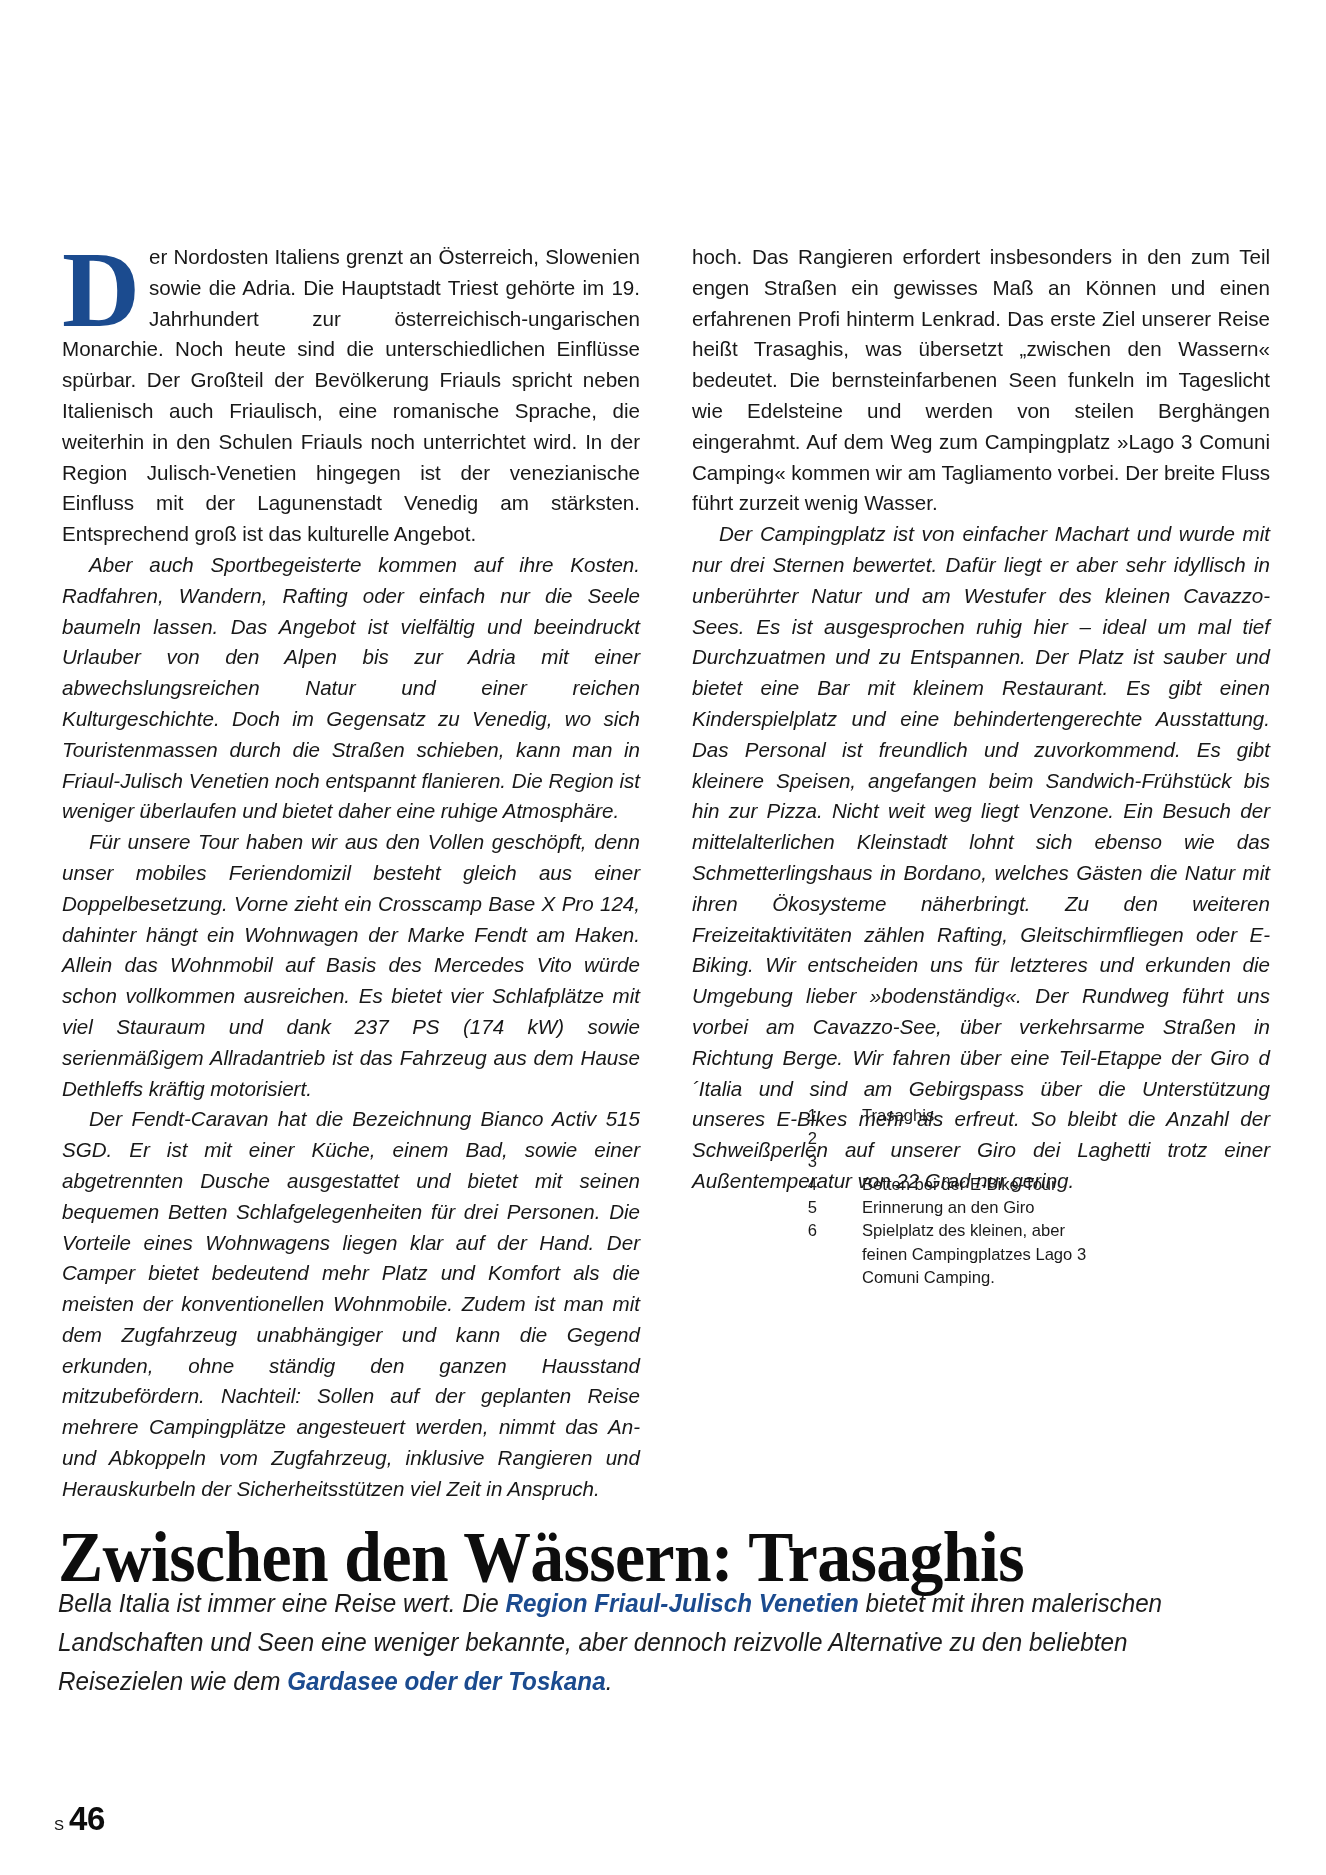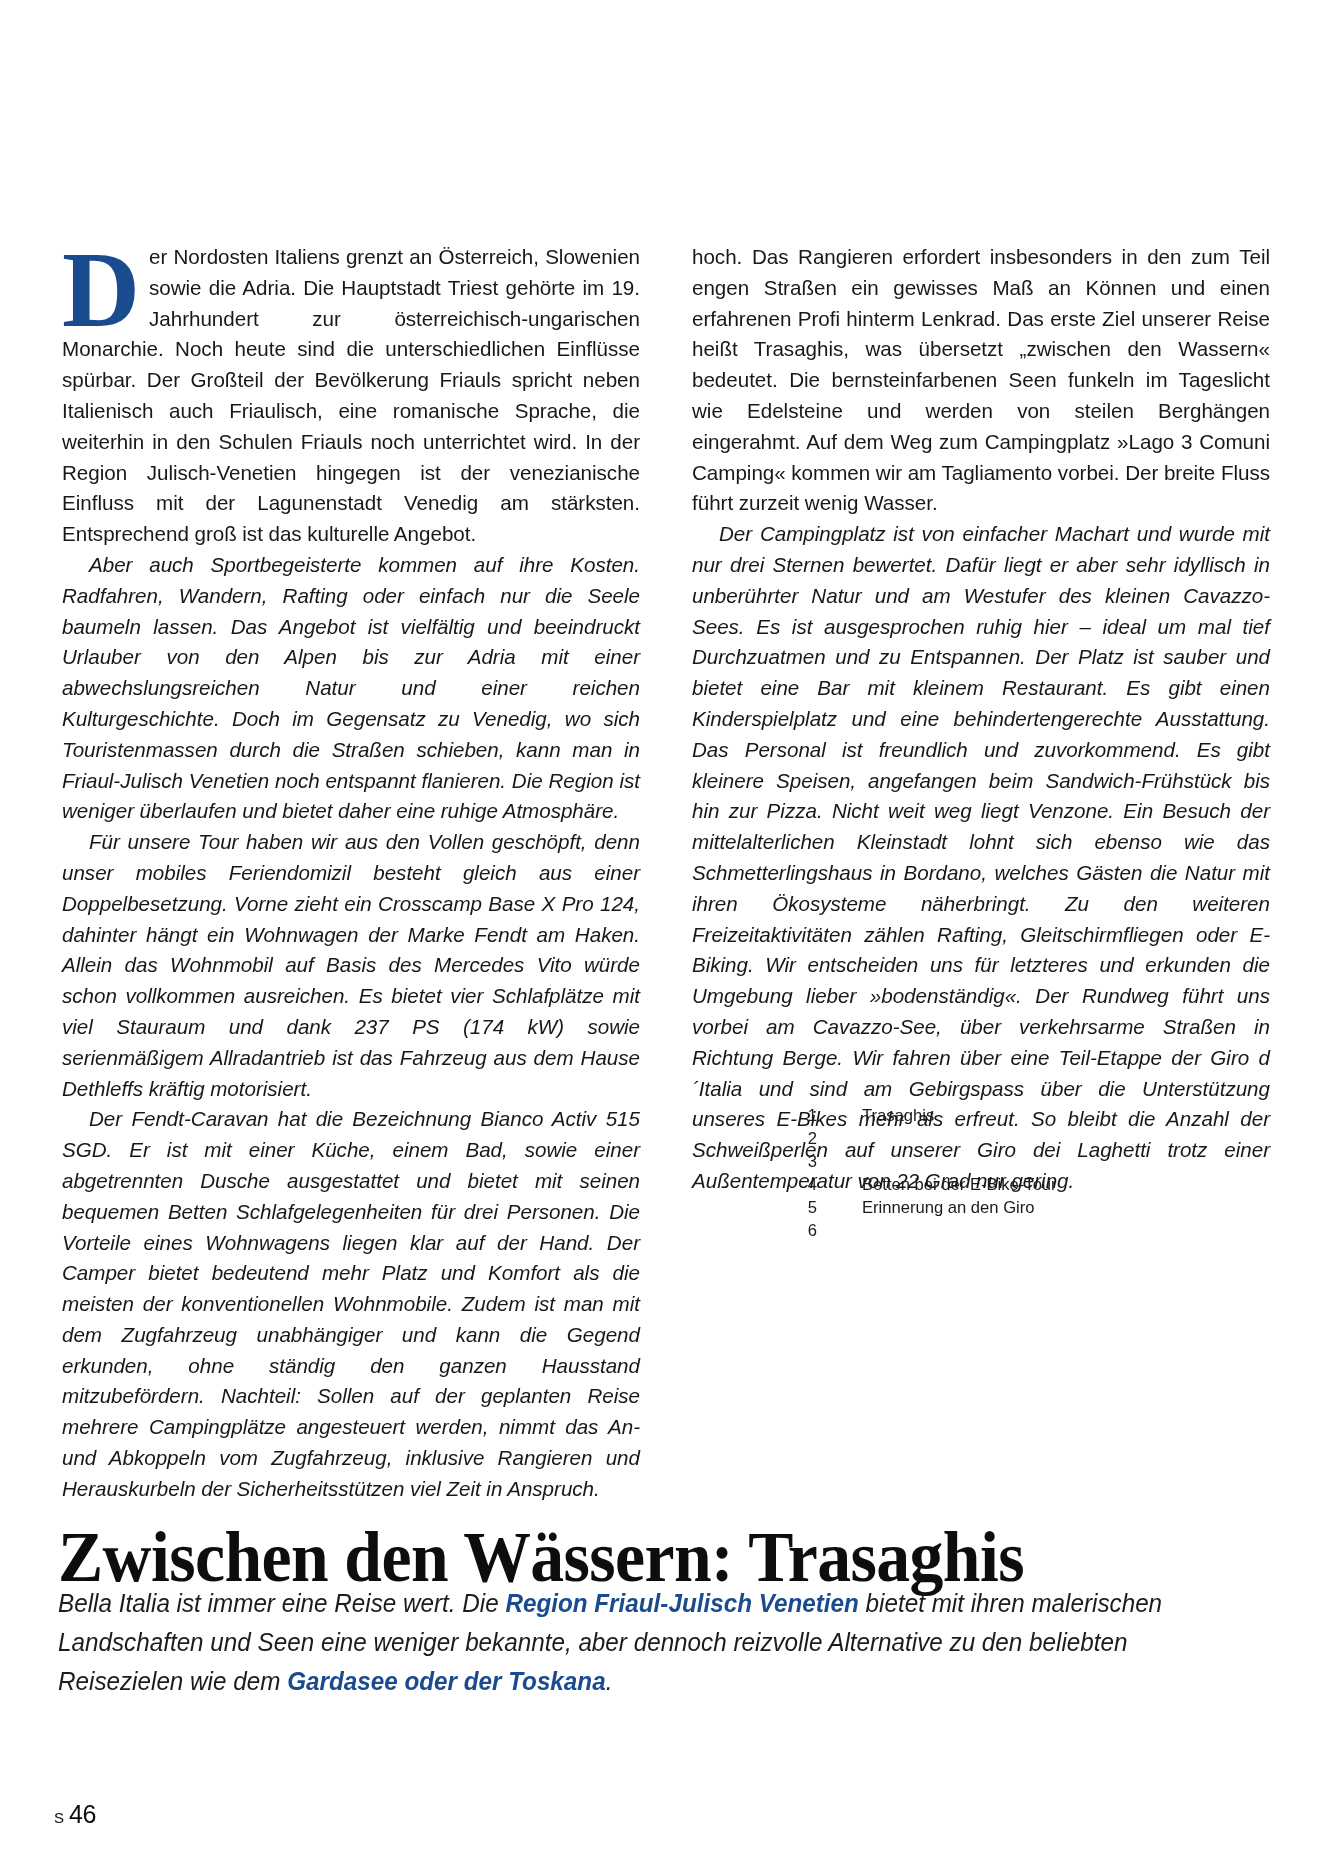--- a/index.html
+++ b/index.html
@@ -139,22 +139,22 @@
     display: flex;
     align-items: baseline;
     gap: 5px;
     color: #0d0d0d;
   }
   .folio-s {
     font-size: 15px;
     font-weight: 400;
   }
   .folio-num {
-    font-size: 25px;
-    font-weight: 400;
+    font-size: 33px;
+    font-weight: 700;
     letter-spacing: -0.3px;
     text-align: right;
   }
 </style>
 </head>
 <body>
 
 <div class="page">
 
   <div class="body-area">
@@ -187,20 +187,21 @@
     <div class="caption-row">
       <span class="caption-num">4</span>
       <span class="caption-text">Betten bei der E-Bike-Tour</span>
     </div>
     <div class="caption-row">
       <span class="caption-num">5</span>
       <span class="caption-text">Erinnerung an den Giro</span>
     </div>
     <div class="caption-row">
       <span class="caption-num">6</span>
+      <span class="caption-text">Spielplatz des kleinen, aber feinen Campingplatzes Lago 3 Comuni Camping.</span>
     </div>
   </div>
 
   <h1 class="headline">Zwischen den Wässern: Trasaghis</h1>
 
   <div class="dek"><span>Bella Italia ist immer eine Reise wert. Die </span><b>Region Friaul-Julisch Venetien</b><span> bietet mit ihren malerischen Landschaften und Seen eine weniger bekannte, aber dennoch reizvolle Alternative zu den beliebten Reisezielen wie dem </span><b>Gardasee oder der Toskana</b><span>.</span></div>
 
   <div class="folio">
     <span class="folio-s">S</span>
     <span class="folio-num">46</span>

